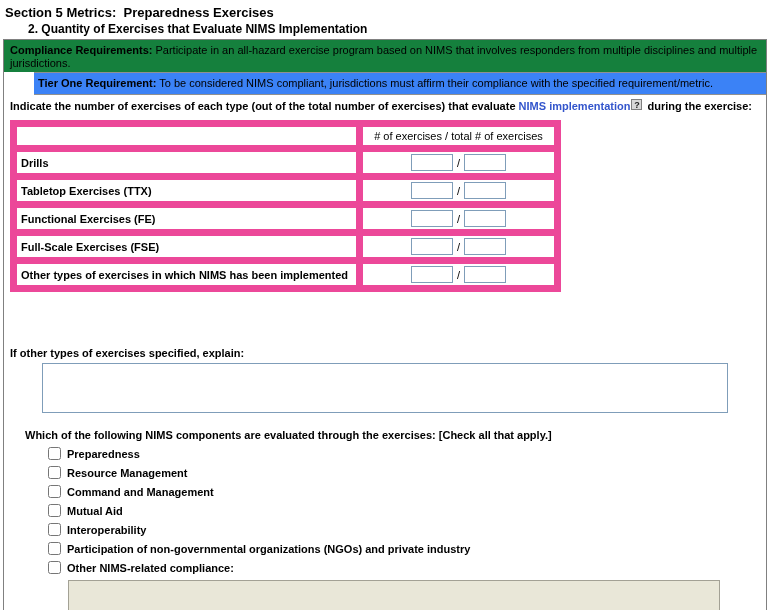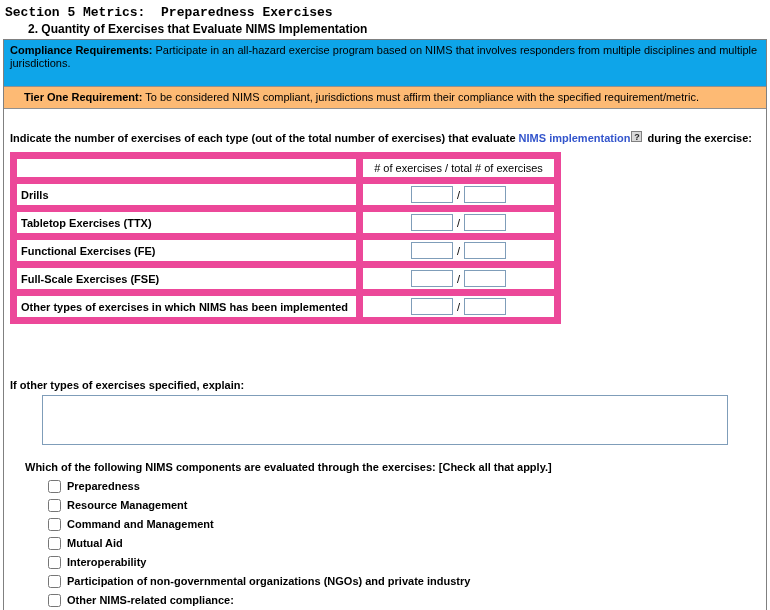--- a/index.html
+++ b/index.html
@@ -9,46 +9,46 @@
     background:#ffffff;
     font-family:"Liberation Sans", sans-serif;
     font-size:11px;
     color:#000;
     overflow:hidden;
   }
   .page-title {
     font-size:13px; font-weight:bold;
     margin:5px 0 2px 5px;
     white-space:pre-wrap;
-    font-family:Liberation Mono, monospace;
   }
   .page-subtitle {
     font-size:12px; font-weight:bold;
     margin:0 0 3px 28px;
   }
   .container {
     margin:0 3px;
     border:1px solid #808080;
     background:#ffffff;
     height:574px;
   }
   .compliance {
-    background:#0ea5e9;
-    padding:4px 6px 16px 6px;
+    background:#15803d;
+    padding:4px 6px 2px 6px;
     line-height:13px;
   }
   .tierone {
-    background:#fdba74;
+    background:#3b82f6;
     border-top:1px solid #909090;
     border-bottom:1px solid #909090;
-    padding:4px 20px;
+    padding:4px 4px;
     line-height:13px;
+    margin-left:30px;
   }
   .indicate {
-    padding:22px 8px 3px 6px;
+    padding:4px 8px 3px 6px;
     font-weight:bold;
     line-height:14px;
   }
   .nims-link {
     color:#3355cc;
     text-decoration:none;
     cursor:pointer;
   }
   .help-box {
     display:inline-block;
@@ -106,21 +106,21 @@
     font-family:"Liberation Sans", sans-serif;
     font-size:11px;
     resize:none;
   }
   .components-label {
     margin:16px 0 6px 21px;
     font-weight:bold;
   }
   .check-item {
     display:flex;
-    align-items:flex-end;
+    align-items:flex-start;
     margin:0 0 5px 44px;
     font-weight:bold;
     line-height:14px;
   }
   .check-item input[type=checkbox] {
     width:13px; height:13px;
     margin:0 6px 0 0;
   }
   textarea.other-area {
     display:block;

